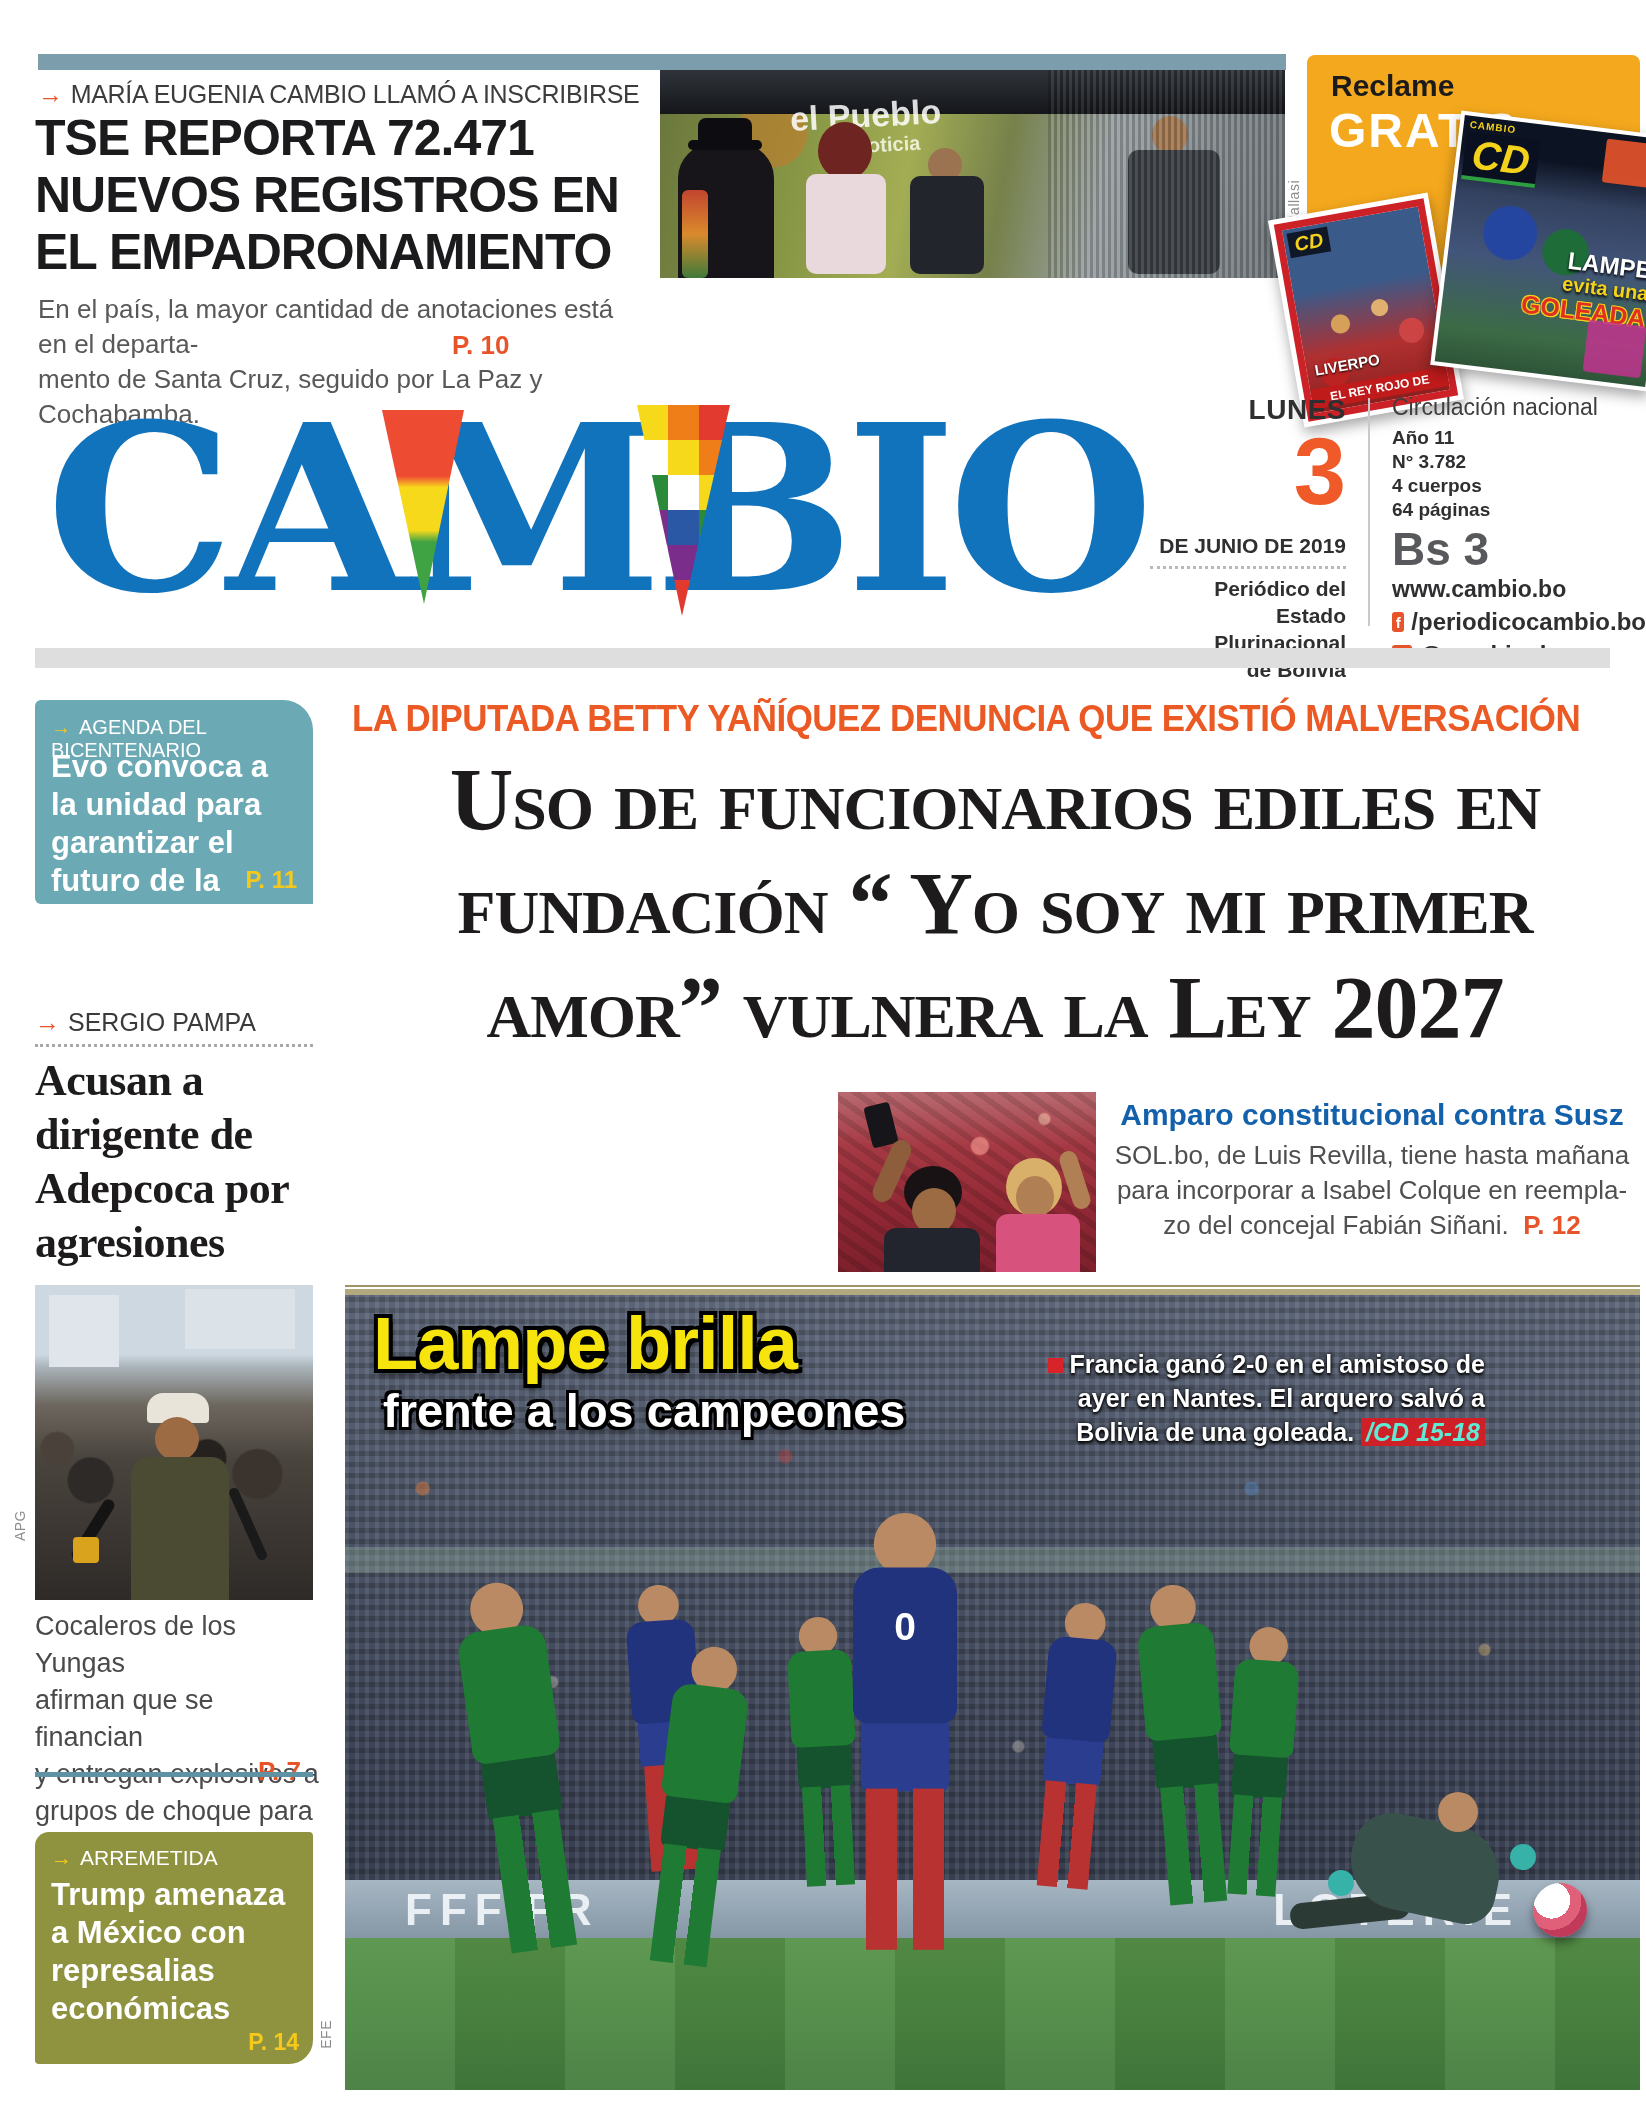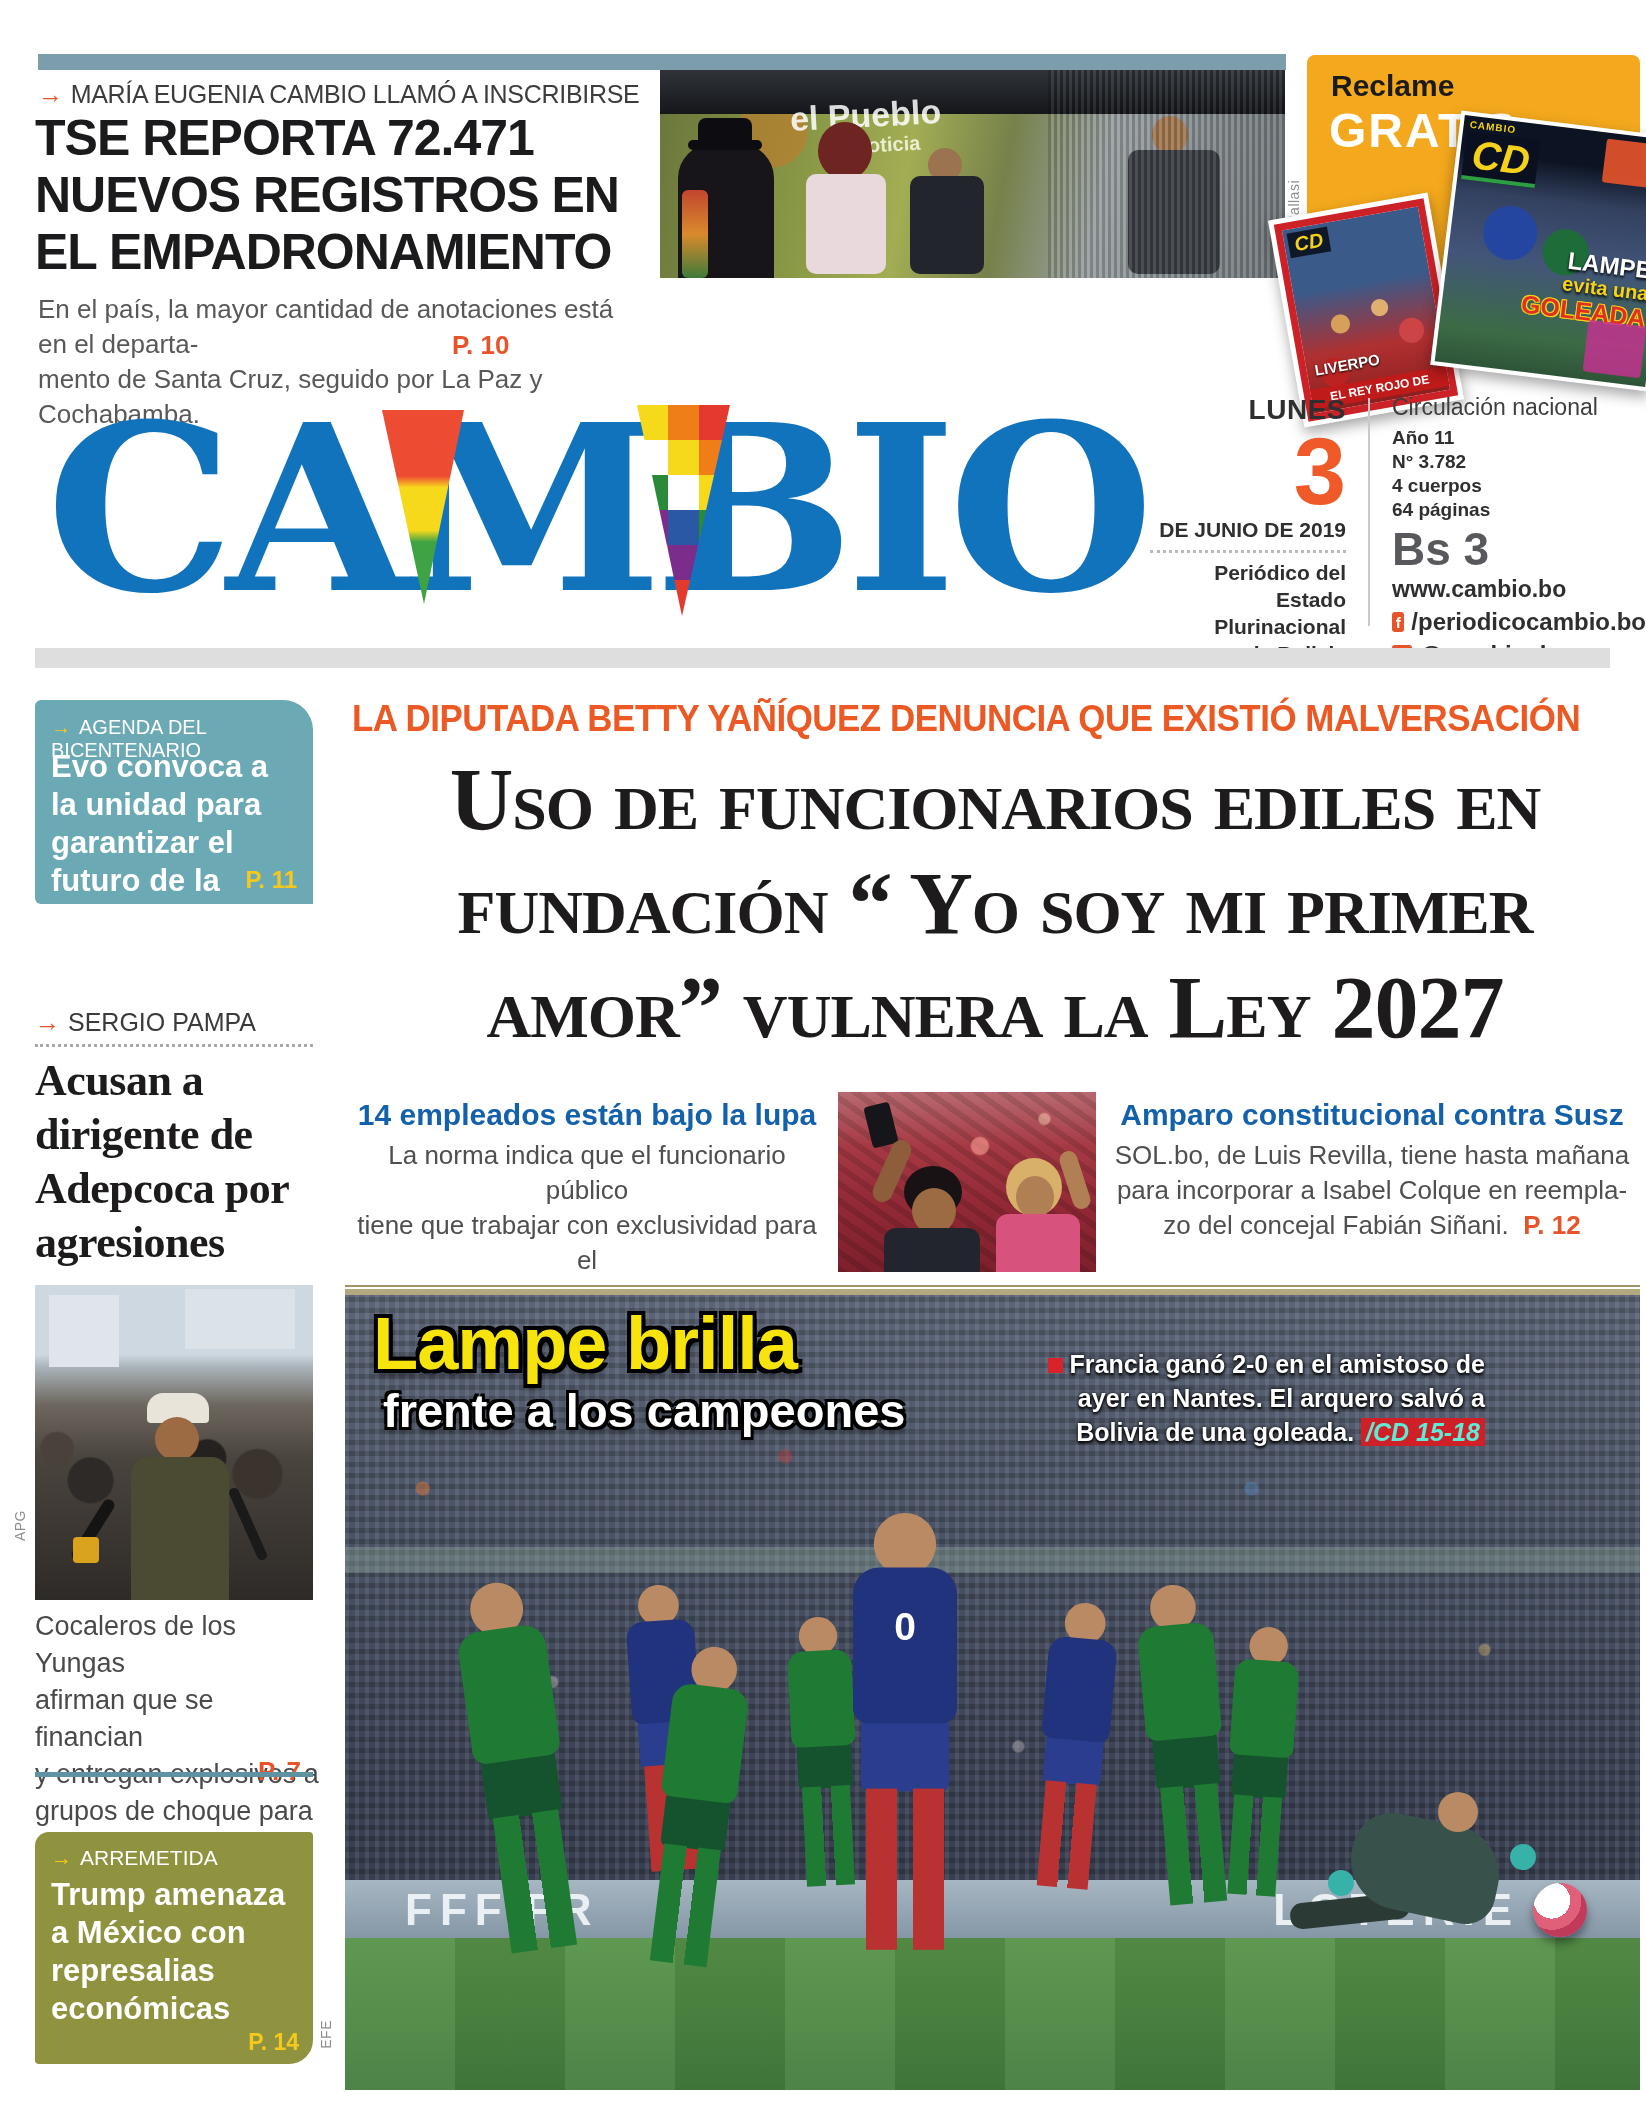--- a/index.html
+++ b/index.html
@@ -86,21 +86,21 @@
   .covR-gear{position:absolute;right:6px;bottom:8px;width:58px;height:52px;background:#c2338f;border-radius:4px;opacity:.85;}
 
   
   .vcredit{font-size:14px;color:#8d8d8f;writing-mode:vertical-rl;transform:rotate(180deg);letter-spacing:.5px;}
 
   
   .logo-wrap{left:52px;top:390px;width:1108px;height:242px;}
   .mast-left{left:1150px;top:394px;width:196px;text-align:right;color:#2f2f31;}
   .m-day{font-size:28px;font-weight:800;letter-spacing:.5px;}
   .m-num{font-size:94px;font-weight:800;color:#f05a28;line-height:92px;}
-  .m-date{font-size:21px;font-weight:800;margin-top:0;}
+  .m-date{font-size:21px;font-weight:800;margin-top:16px;}
   .m-dots{border-top:3px dotted #b9b9bb;margin:8px 0 6px 0;}
   .m-tag{font-size:21px;font-weight:700;line-height:27px;}
   .mast-div{left:1368px;top:398px;width:2px;height:228px;background:#c9c9cb;}
   .mast-right{left:1392px;top:394px;width:254px;color:#2f2f31;}
   .m-circ{font-size:23px;color:#3e3e40;margin-bottom:5px;}
   .m-line{font-size:19px;font-weight:700;line-height:24px;}
   .m-price{font-size:46px;font-weight:800;color:#58595c;line-height:50px;margin-top:2px;}
   .m-web{font-size:23px;font-weight:800;margin-top:2px;}
   .soc{display:flex;align-items:center;margin-top:5px;}
   .soc .ic{width:20px;height:20px;background:#e8542a;color:#fff;border-radius:3px;font-size:15px;font-weight:800;
@@ -371,28 +371,20 @@
     <div class="pr">P. 14</div>
   </div>
 
   <div class="abs mk">LA DIPUTADA BETTY YAÑÍQUEZ DENUNCIA QUE EXISTIÓ MALVERSACIÓN</div>
   <div class="abs mh">
     <div>Uso de funcionarios ediles en</div>
     <div>fundación “ Yo soy mi primer</div>
     <div>amor” vulnera la Ley 2027</div>
   </div>
 
-  <div class="sub subL">
-    <div class="sh">14 empleados están bajo la lupa</div>
-    <div class="bd">
-      <div>La norma indica que el funcionario público</div>
-      <div>tiene que trabajar con exclusividad para el</div>
-      <div>lugar donde fue contratado.</div>
-    </div>
-  </div>
 
   <div class="abs selfie">
     <div class="sil" style="left:30px;top:12px;width:26px;height:42px;background:#15151a;transform:rotate(-14deg);border-radius:4px;"></div>
     <div class="sil" style="left:44px;top:46px;width:20px;height:66px;background:#8d5d3c;transform:rotate(24deg);border-radius:10px;"></div>
     <div class="fig-head" style="left:66px;top:74px;width:58px;height:52px;background:#181214;"></div>
     <div class="fig-head" style="left:74px;top:96px;width:44px;height:46px;background:#9c6b44;"></div>
     <div class="sil" style="left:46px;top:136px;width:96px;height:44px;background:#23252e;border-radius:12px 12px 0 0;"></div>
     <div class="fig-head" style="left:168px;top:66px;width:56px;height:58px;background:#d9b06a;"></div>
     <div class="fig-head" style="left:178px;top:84px;width:38px;height:42px;background:#b07f53;"></div>
     <div class="sil" style="left:158px;top:122px;width:84px;height:58px;background:#d8527e;border-radius:12px 12px 0 0;"></div>

